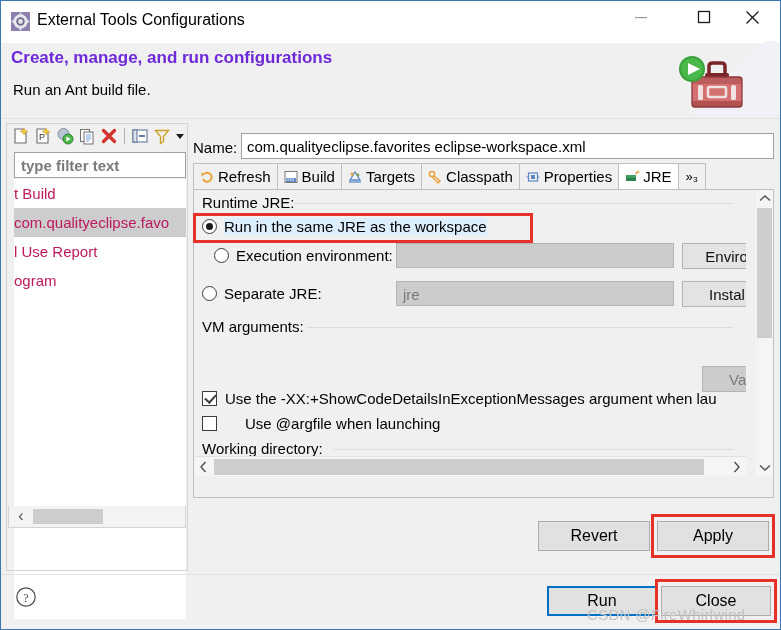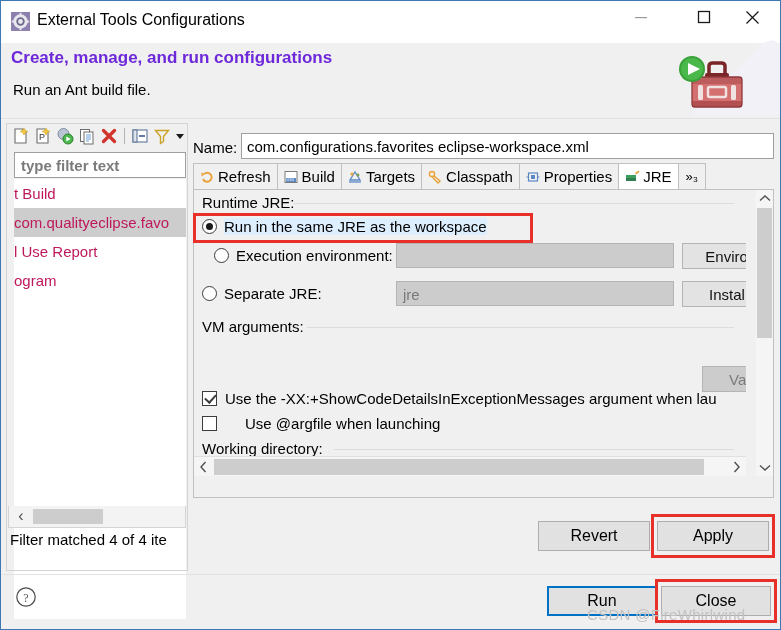--- a/index.html
+++ b/index.html
@@ -404,24 +404,23 @@
       <div class="tree-item">l Use Report</div>
       <div class="tree-item">ogram</div>
     </div>
   </div>
   <div id="left-border"></div>
 
   <div id="left-hscroll">
     <span class="arrowL">‹</span>
     <span class="thumb"></span>
   </div>
-  <div id="filter-status">Filter matched 4 of 4 ite</div>
 
   <div id="name-label">Name:</div>
-  <div id="name-input">com.configurations.favorites eclipse-workspace.xml</div>
+  <div id="name-input">com.qualityeclipse.favorites eclipse-workspace.xml</div>
 
   <div id="tabstrip">
     <div class="tab">
       <span class="tab-icon">
         <svg width="16" height="16" viewBox="0 0 16 16">
           <path d="M4 10 A4.5 4.5 0 1 0 5 5" fill="none" stroke="#e8a33d" stroke-width="2"></path>
           <path d="M2.5 3 L5.5 5.5 L2.5 7.5 Z" fill="#e8a33d"></path>
         </svg>
       </span>
       <span>Refresh</span>

